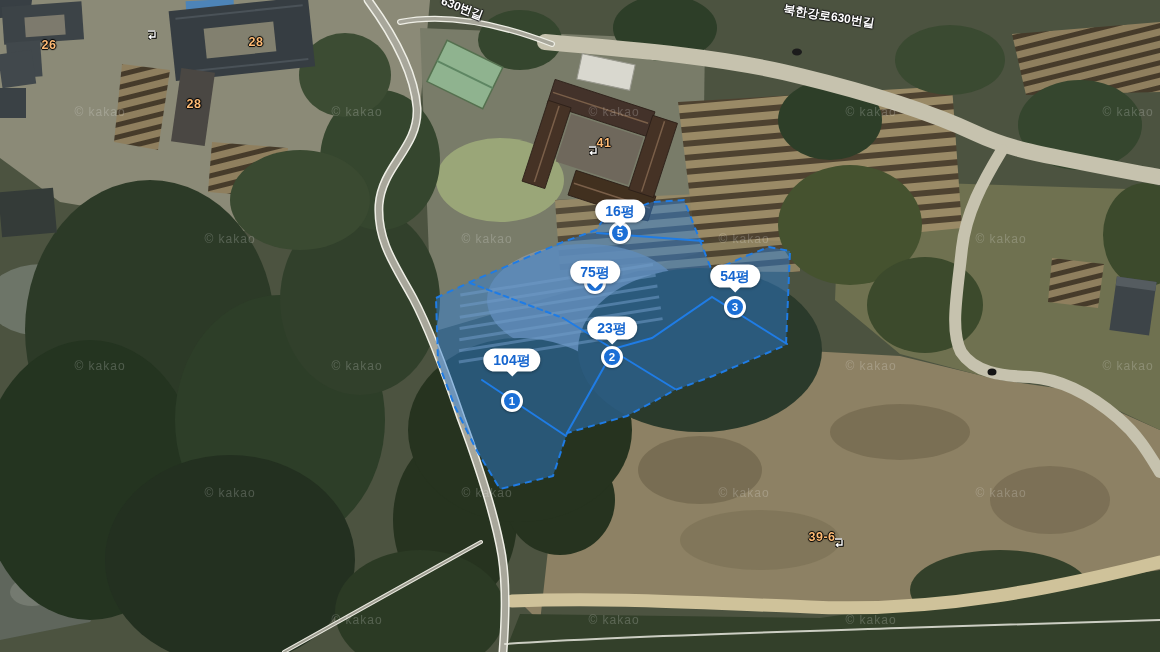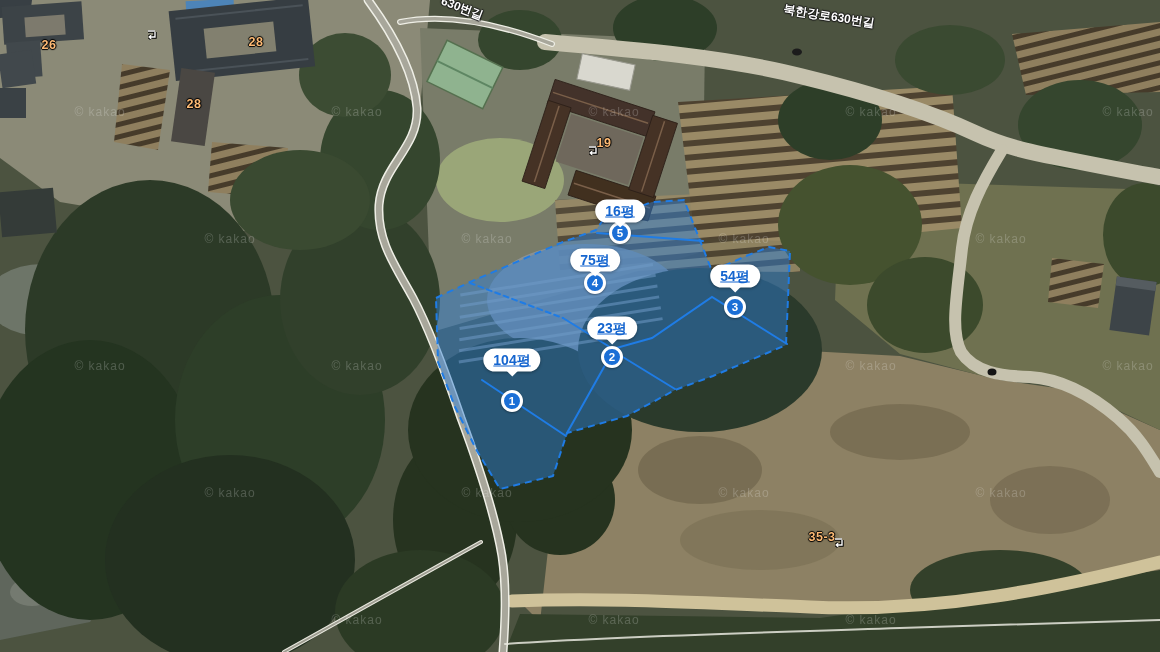--- a/index.html
+++ b/index.html
@@ -23,21 +23,20 @@
   .road-label{
     position:absolute;color:#fff;font-size:12px;font-weight:bold;white-space:nowrap;
     text-shadow:-1px 0 1px #1a1a1a,1px 0 1px #1a1a1a,0 -1px 1px #1a1a1a,0 1px 1px #1a1a1a;
   }
   .entrance{position:absolute;transform:translate(-50%,-50%);width:12px;height:12px;}
   .pill{
     position:absolute;transform:translate(-50%,-50%);z-index:6;
     background:#fff;color:#1565cf;font-weight:bold;font-size:14px;line-height:16px;
     padding:3px 10px 4px 10px;border-radius:13px;white-space:nowrap;
     box-shadow:0 1px 3px rgba(0,0,0,.35);
-    text-decoration:underline;
   }
   .pill::after{
     content:"";position:absolute;left:50%;bottom:-5px;transform:translateX(-50%);
     width:0;height:0;border:6px solid transparent;border-top:6px solid #fff;border-bottom:0;
   }
   .badge{
     position:absolute;transform:translate(-50%,-50%);z-index:5;
     width:16px;height:16px;background:#1b6fd6;border:3px solid #fff;border-radius:50%;
     color:#fff;font-size:11.5px;font-weight:bold;
     display:flex;align-items:center;justify-content:center;
@@ -235,22 +234,22 @@
       <path d="M613,351 L567,433"></path>
       <path d="M482,380 L566,436"></path>
       <path d="M613,351 L675,389"></path>
     </g>
   </svg>
 
   <div class="anno-layer">
     <span class="lot" style="left:49px;top:45px">26</span>
     <span class="lot" style="left:256px;top:42px">28</span>
     <span class="lot" style="left:194px;top:104px">28</span>
-    <span class="lot" style="left:604px;top:143px">19</span>
-    <span class="lot" style="left:822px;top:537px">35-3</span>
+    <span class="lot" style="left:604px;top:143px">41</span>
+    <span class="lot" style="left:822px;top:537px">39-6</span>
 
     <svg class="entrance" style="left:151px;top:36px" viewBox="0 0 12 12">
       <g fill="none">
           <path d="M10,2 v5 h-6 M4,7 l2.2,-1.8 M4,7 l2.2,1.8 M3,1 h7" stroke="#000" stroke-width="3.4"></path>
       <path d="M10,2 v5 h-6 M4,7 l2.2,-1.8 M4,7 l2.2,1.8 M3,1 h7" stroke="#fff" stroke-width="1.4"></path>
         </g>
     </svg>
     <svg class="entrance" style="left:592px;top:152px" viewBox="0 0 12 12">
       <g fill="none">
           <path d="M10,2 v5 h-6 M4,7 l2.2,-1.8 M4,7 l2.2,1.8 M3,1 h7" stroke="#000" stroke-width="3.4"></path>
@@ -271,18 +270,18 @@
   <div class="badge" style="left:512px;top:401px">1</div>
   <div class="pill" style="left:512px;top:360px"><span>104평</span></div>
 
   <div class="badge" style="left:612px;top:357px">2</div>
   <div class="pill" style="left:612px;top:328px"><span>23평</span></div>
 
   <div class="badge" style="left:735px;top:307px">3</div>
   <div class="pill" style="left:735px;top:276px"><span>54평</span></div>
 
   <div class="badge" style="left:595px;top:283px">4</div>
-  <div class="pill" style="left:595px;top:260px"><span>75평</span></div>
+  <div class="pill" style="left:595px;top:272px"><span>75평</span></div>
 
   <div class="badge" style="left:620px;top:233px">5</div>
   <div class="pill" style="left:620px;top:211px"><span>16평</span></div>
 
 </div>
 
 </body></html>

